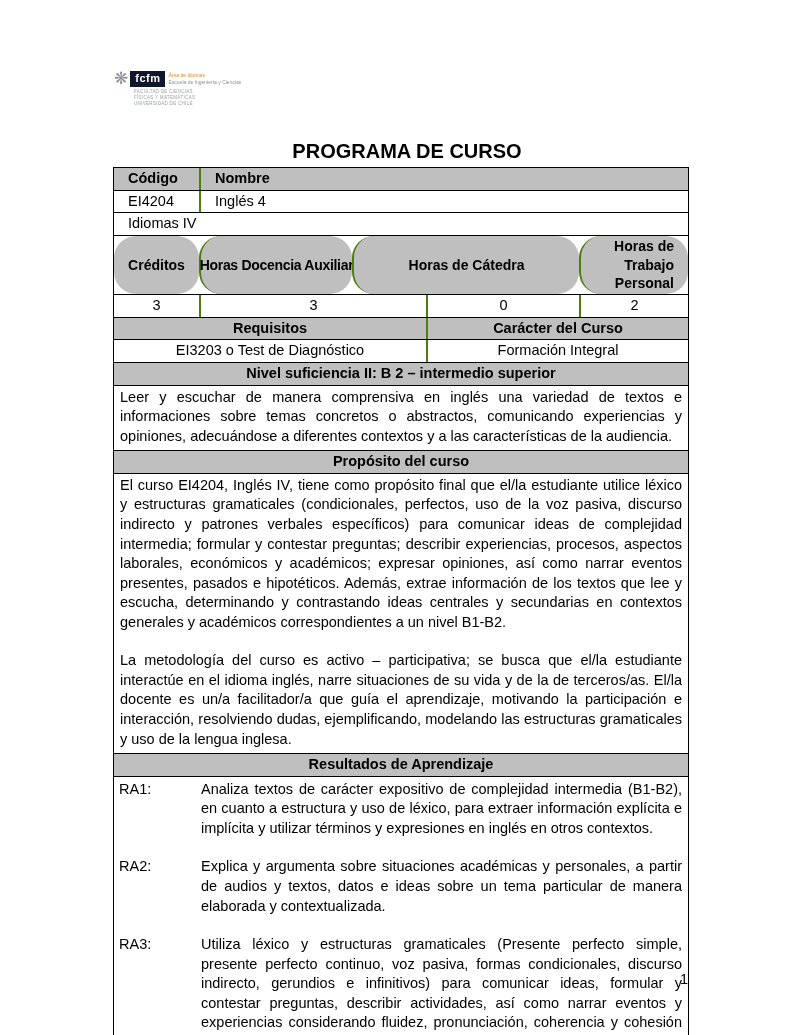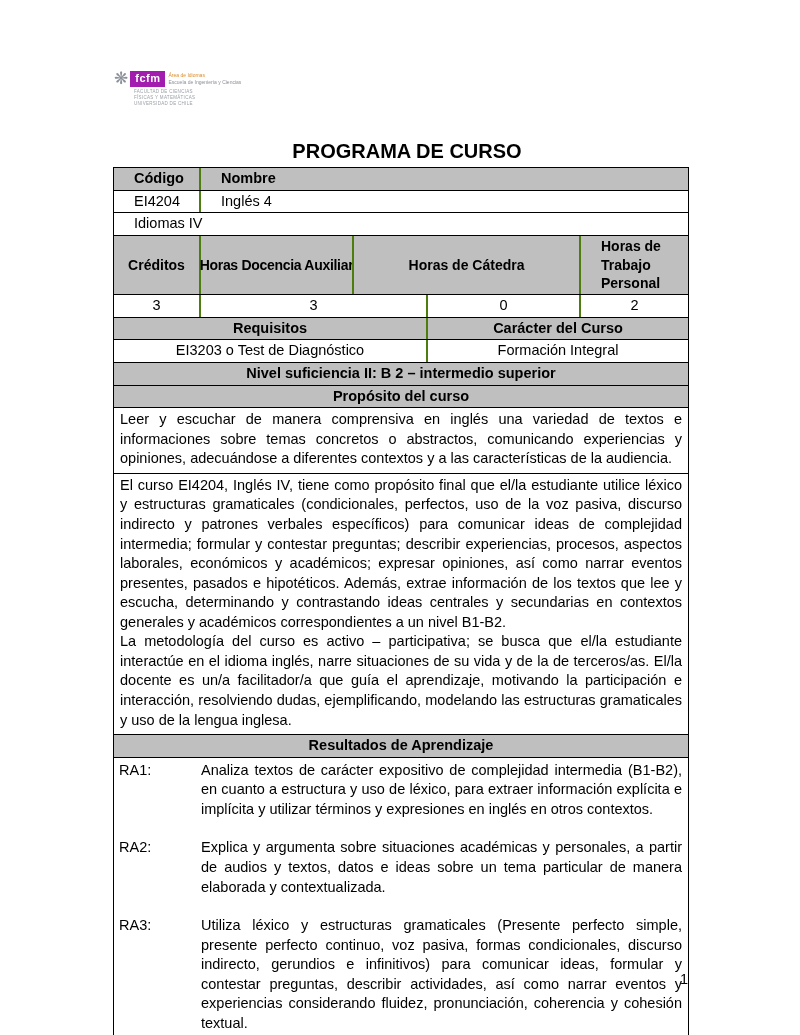--- a/index.html
+++ b/index.html
@@ -9,54 +9,54 @@
     color:#000; font-size:14.5px;
     -webkit-font-smoothing:antialiased;
   }
   .page { position:relative; width:800px; height:1035px; overflow:hidden; }
 
   
   .logo { position:absolute; left:114px; top:70px; width:140px; }
   .logo-top { display:flex; align-items:center; }
   .logo-icon { color:#8a8f98; font-size:17px; line-height:1; margin-right:2px; }
   .logo-box {
-    background:#a21caf; color:#fff; font-weight:bold; font-size:11px;
+    background:#0f172a; color:#fff; font-weight:bold; font-size:11px;
     padding:2px 5px 3px 5px; letter-spacing:.5px; line-height:1;
   }
   .logo-side { display:flex; flex-direction:column; margin-left:3px; line-height:1.25; }
   .logo-side .side1 { font-size:5px; color:#d98a2b; }
   .logo-side .side2 { font-size:5px; color:#8a8f98; }
   .logo-sub { margin-left:20px; margin-top:2px; font-size:4.5px; color:#9aa0a6; line-height:1.35; letter-spacing:.3px; }
 
   
   .title { position:absolute; top:140px; left:0; width:800px; text-align:center; font-weight:bold; font-size:20px;padding-left:7px; }
 
   
   .doc-table {
     position:absolute; left:113px; top:167px; width:576px;
     border:1px solid #000; border-bottom:none; box-sizing:border-box;
     line-height:1.35;
   }
   .tr { display:flex; border-bottom:1px solid #000; box-sizing:border-box; }
   .tr.no-border { border-bottom:none; }
-  .td { padding:1px 20px; box-sizing:border-box; }
+  .td { padding:1px 14px; box-sizing:border-box; }
   .td.bl { border-left:2px solid #4d7c0f; }
   .gray { background:#BFBFBF; font-weight:bold; }
   .center { text-align:center; }
   .flex1 { flex:1; min-width:0; }
   .w85 { width:85px; }
   .w227 { width:227px; }
   .w153 { width:153px; }
   .w312 { width:312px; }
-  .vcenter { display:flex; align-items:center; justify-content:center; text-align:left; }
+  .vcenter { display:flex; align-items:center; justify-content:center; text-align:right;border-radius:22px; }
   .hdr4 { min-height:56px; font-size:14px; }
   .hdr4 .nowrap { white-space:nowrap; letter-spacing:-.3px; }
   .para { text-align:justify; padding:2px 6px 4px 6px; }
   .para p { margin:0; }
-  .para p + p { }
+  .para p + p { margin-top:19px; }
   .ra-block { padding:3px 5px 8px 5px; border-bottom:none; display:block; }
   .ra-row { display:flex; margin-bottom:19px; }
   .ra-row:last-child { margin-bottom:6px; }
   .ra-label { width:82px; flex:0 0 82px; }
   .ra-text { flex:1; text-align:justify; padding-right:1px; }
 
   
   .page-number { position:absolute; top:971px; right:112px; font-size:14.5px; }
 </style>
 </head>
@@ -119,25 +119,25 @@
     <div class="tr">
       <div class="td w312 center">EI3203 o Test de Diagnóstico</div>
       <div class="td flex1 center bl">Formación Integral</div>
     </div>
 
     <div class="tr">
       <div class="td gray flex1 center">Nivel suficiencia II: B 2 – intermedio superior</div>
     </div>
 
     <div class="tr">
-      <div class="td gray flex1 center">Propósito del curso</div>
+      <div class="td flex1 para">Leer y escuchar de manera comprensiva en inglés una variedad de textos e informaciones sobre temas concretos o abstractos, comunicando experiencias y opiniones, adecuándose a diferentes contextos y a las características de la audiencia.</div>
     </div>
 
     <div class="tr">
-      <div class="td flex1 para">Leer y escuchar de manera comprensiva en inglés una variedad de textos e informaciones sobre temas concretos o abstractos, comunicando experiencias y opiniones, adecuándose a diferentes contextos y a las características de la audiencia.</div>
+      <div class="td gray flex1 center">Propósito del curso</div>
     </div>
     <div class="tr">
       <div class="td flex1 para">
         <p>El curso EI4204, Inglés IV, tiene como propósito final que el/la estudiante utilice léxico y estructuras gramaticales (condicionales, perfectos, uso de la voz pasiva, discurso indirecto y patrones verbales específicos) para comunicar ideas de complejidad intermedia; formular y contestar preguntas; describir experiencias, procesos, aspectos laborales, económicos y académicos; expresar opiniones, así como narrar eventos presentes, pasados e hipotéticos. Además, extrae información de los textos que lee y escucha, determinando y contrastando ideas centrales y secundarias en contextos generales y académicos correspondientes a un nivel B1-B2.</p>
         <p>La metodología del curso es activo – participativa; se busca que el/la estudiante interactúe en el idioma inglés, narre situaciones de su vida y de la de terceros/as. El/la docente es un/a facilitador/a que guía el aprendizaje, motivando la participación e interacción, resolviendo dudas, ejemplificando, modelando las estructuras gramaticales y uso de la lengua inglesa.</p>
       </div>
     </div>
 
     <div class="tr">
       <div class="td gray flex1 center">Resultados de Aprendizaje</div>

